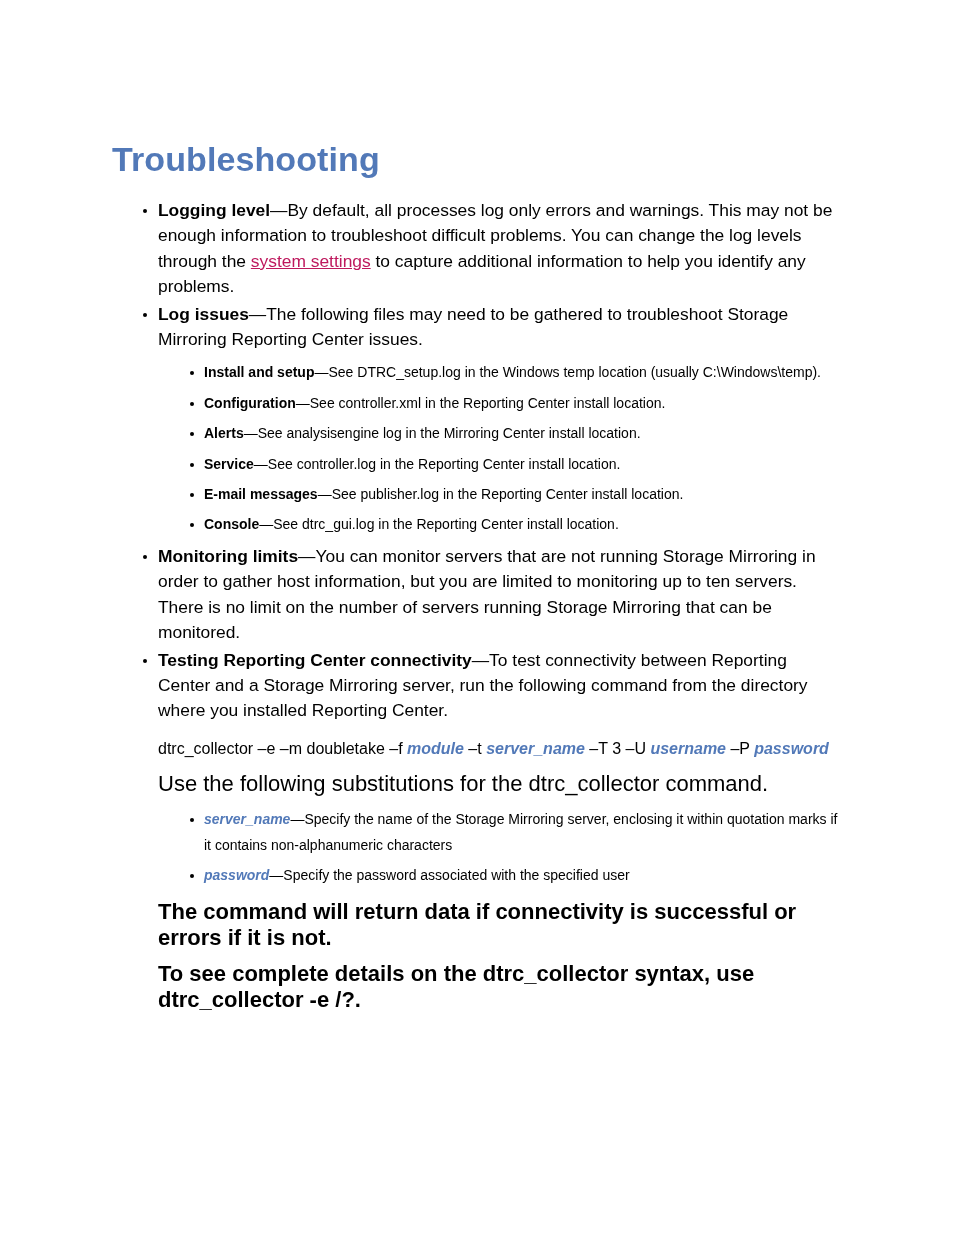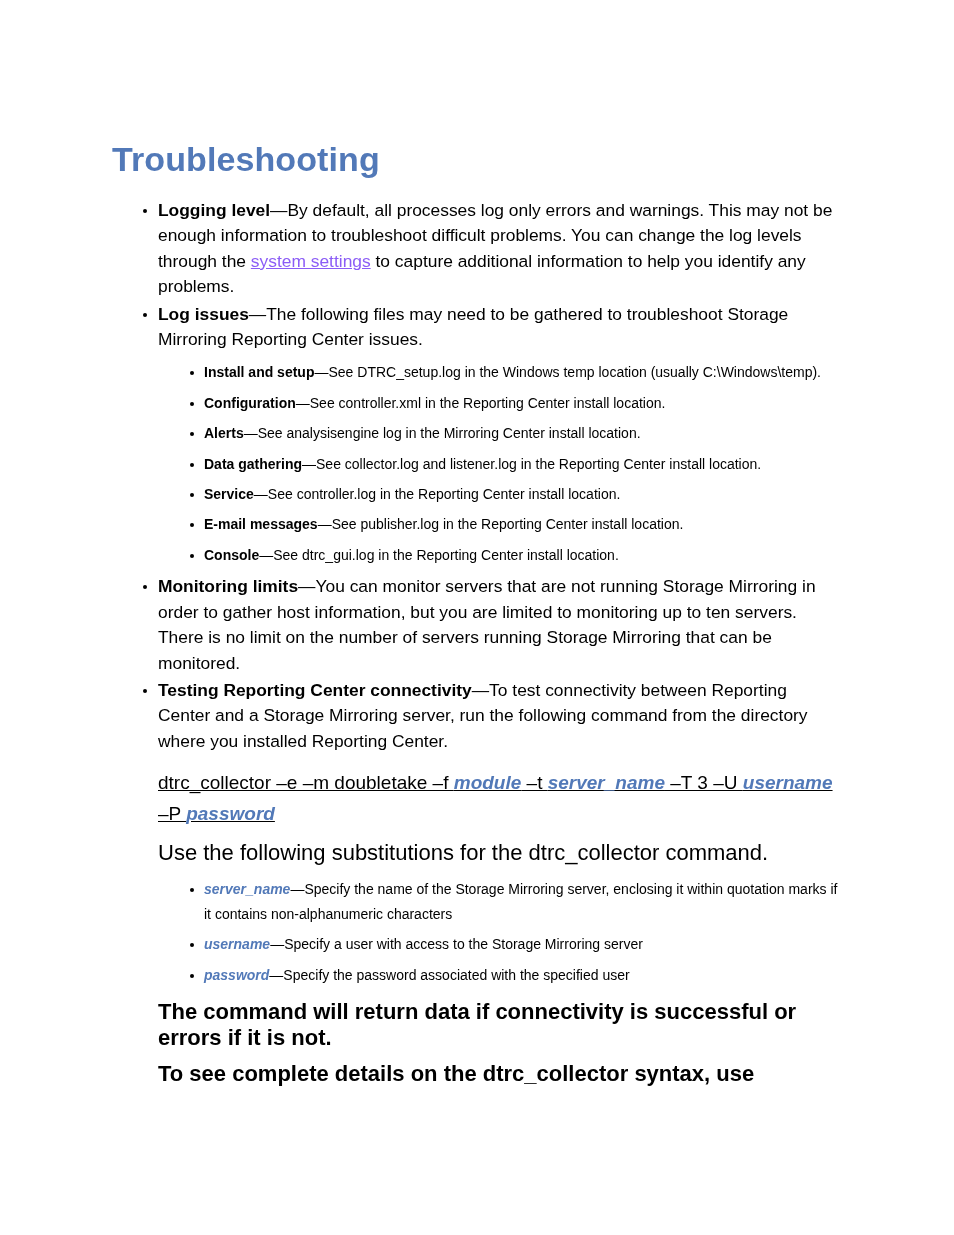--- a/index.html
+++ b/index.html
@@ -76,38 +76,37 @@
     position: absolute;
     left: 32px;
     top: 11px;
     width: 4px;
     height: 4px;
     background: #000;
     border-radius: 50%;
   }
   b, .bold { font-weight: bold; }
   a.xref {
-    color: #8b5cf6;
+    color: #be185d;
     text-decoration: underline;
   }
   .ph {
     color: #5279b8;
     font-style: italic;
     font-weight: bold;
   }
   p.body-para {
     font-size: 22px;
     line-height: 25.4px;
     margin: 11px 0 11px 0;
   }
   p.cmd-line {
-    font-size: 19px;
-    line-height: 31px;
+    font-size: 16px;
+    line-height: 23px;
     margin: 13px 0 11px 0;
-    text-decoration: underline;
   }
   .sub-wrap { margin: 8px 0 4px 0; }
   .trailing-paras { margin-top: 4px; font-weight: bold; }
   footer.page-footer {
     position: absolute;
     left: 112px;
     top: 1161px;
     width: 730px;
   }
   footer.page-footer .rule {
@@ -148,23 +147,20 @@
             <li>
               <b>Install and setup</b><span>—</span><span>See DTRC_setup.log in the Windows temp location (usually C:\Windows\temp).</span>
             </li>
             <li>
               <b>Configuration</b><span>—</span><span>See controller.xml in the Reporting Center install location.</span>
             </li>
             <li>
               <b>Alerts</b><span>—</span><span>See analysisengine log in the Mirroring Center install location.</span>
             </li>
             <li>
-              <b>Data gathering</b><span>—</span><span>See collector.log and listener.log in the Reporting Center install location.</span>
-            </li>
-            <li>
               <b>Service</b><span>—</span><span>See controller.log in the Reporting Center install location.</span>
             </li>
             <li>
               <b>E-mail messages</b><span>—</span><span>See publisher.log in the Reporting Center install location.</span>
             </li>
             <li>
               <b>Console</b><span>—</span><span>See dtrc_gui.log in the Reporting Center install location.</span>
             </li>
           </ul>
         </div>
@@ -177,23 +173,20 @@
       <li>
         <b>Testing Reporting Center connectivity</b><span>—</span><span>To test connectivity between Reporting Center and a Storage Mirroring server, run the following command from the directory where you installed Reporting Center.</span>
 
         <p class="cmd-line"><span>dtrc_collector –e –m doubletake –f </span><span class="ph">module</span><span> –t </span><span class="ph">server_name</span><span> –T 3 –U </span><span class="ph">username</span><span> –P </span><span class="ph">password</span></p>
 
         <p class="body-para">Use the following substitutions for the dtrc_collector command.</p>
 
         <ul class="lvl2">
           <li>
             <span class="ph">server_name</span><span>—</span><span>Specify the name of the Storage Mirroring server, enclosing it within quotation marks if it contains non-alphanumeric characters</span>
-          </li>
-          <li>
-            <span class="ph">username</span><span>—</span><span>Specify a user with access to the Storage Mirroring server</span>
           </li>
           <li>
             <span class="ph">password</span><span>—</span><span>Specify the password associated with the specified user</span>
           </li>
         </ul>
 
         <div class="trailing-paras">
           <p class="body-para">The command will return data if connectivity is successful or errors if it is not.</p>
           <p class="body-para">To see complete details on the dtrc_collector syntax, use dtrc_collector -e /?.</p>
         </div>

